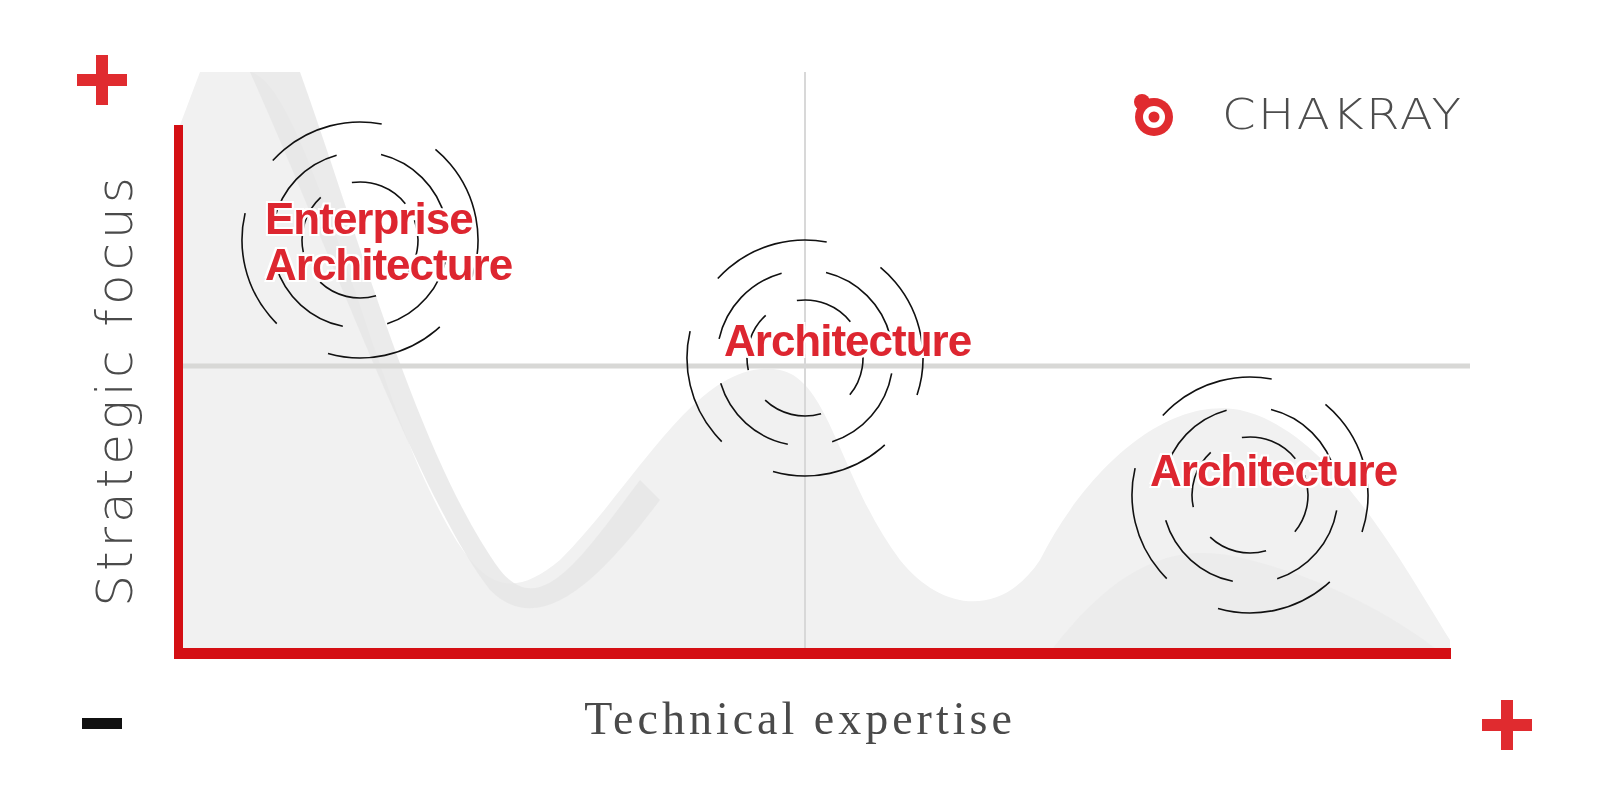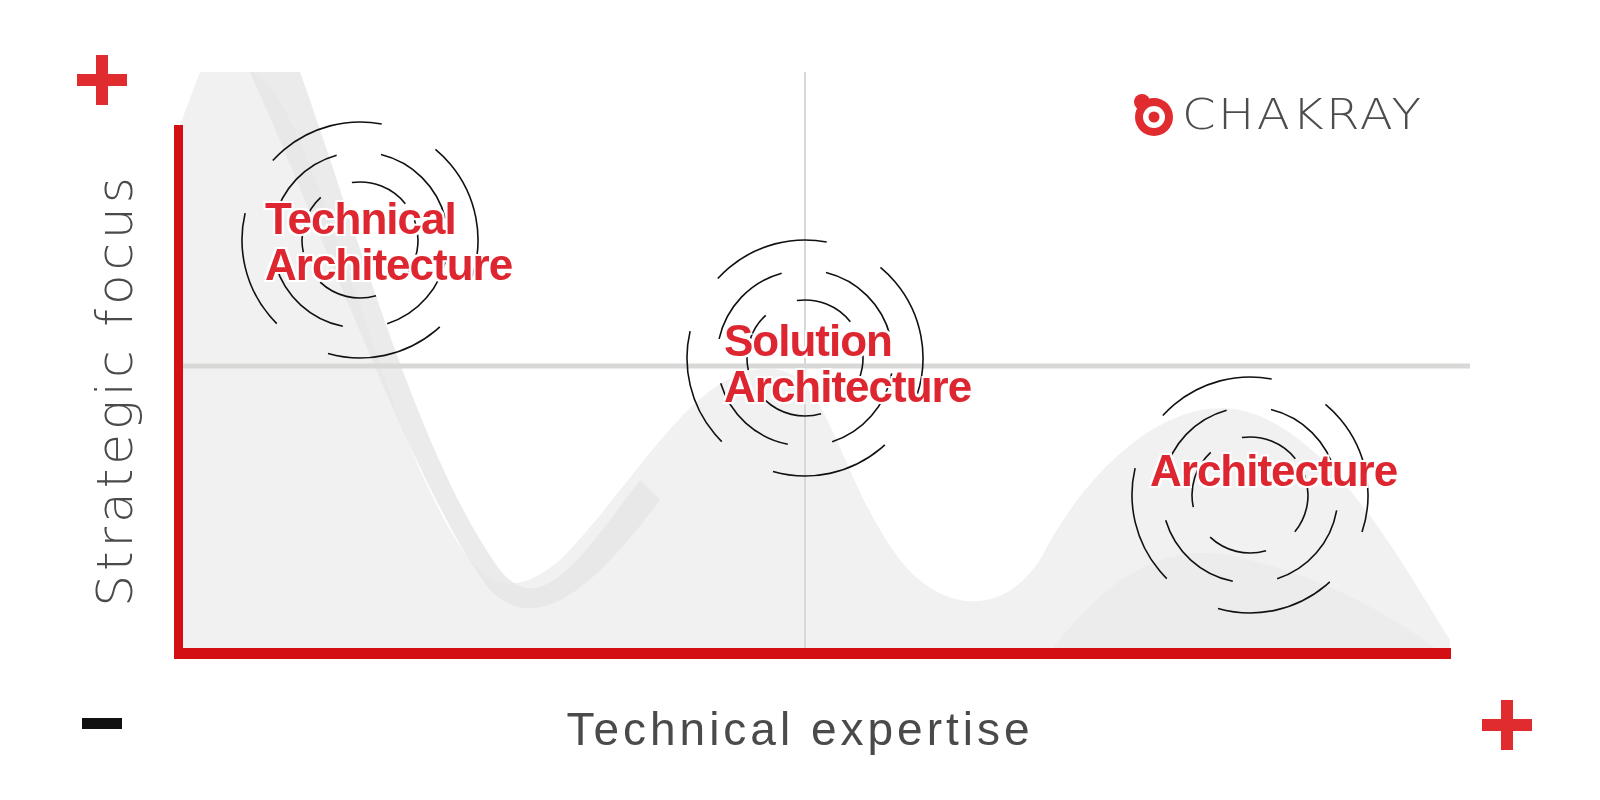--- a/index.html
+++ b/index.html
@@ -4,30 +4,30 @@
 <style>
   html, body { margin:0; padding:0; }
   body { width:1600px; height:800px; background:#ffffff; position:relative; overflow:hidden;
          font-family:"Liberation Sans", sans-serif; }
   .bg-svg { position:absolute; left:0; top:0; width:1600px; height:800px; }
   .y-label { position:absolute; left:-135px; top:360px; width:500px; text-align:center;
              transform:rotate(-90deg); font-size:50px; color:#4a4a4a; letter-spacing:4px;
              font-family:"DejaVu Sans", sans-serif; font-weight:300; line-height:60px; }
   .x-label { position:absolute; left:480px; top:692px; width:640px; text-align:center;
              font-size:46px; color:#4a4a4a; letter-spacing:4px;
-             font-family:Liberation Sans, sans-serif; font-weight:300;margin-top:10px; }
+             font-family:Liberation Serif, serif; font-weight:300; }
   .plus { position:absolute; width:50px; height:50px; }
   .plus::before, .plus::after { content:""; position:absolute; background:#e02b2f; }
   .plus::before { left:19px; top:0; width:12px; height:50px; }
   .plus::after { left:0; top:19px; width:50px; height:12px; }
   .minus { position:absolute; width:40px; height:11px; background:#111; }
   .node-label { position:absolute; font-weight:bold; font-size:44px; line-height:46px;
                 color:#dd2630; letter-spacing:-1px;
                 text-shadow: 0 0 3px #fff, 0 0 3px #fff, 2px 2px 0 #fff, -2px -2px 0 #fff, 2px -2px 0 #fff, -2px 2px 0 #fff; }
-  .logo { position:absolute; left:1130px; top:90px; display:flex; align-items:center; }
+  .logo { position:absolute; left:1130px; top:90px; display:flex; align-items:center;gap:40px; }
   .logo-text { font-family:"DejaVu Sans", sans-serif; font-size:42px; color:#4d4d4d;
                letter-spacing:2px; font-weight:300; margin-left:6px; transform:scaleX(1.15); transform-origin:left; }
 </style>
 </head>
 <body>
 
 <svg class="bg-svg" viewBox="0 0 1600 800">
 
   <path d="M180 125 L180 652 L1450 652 L1450 640 C1400 560 1330 430 1240 410 C1160 395 1080 480 1040 560 C1000 620 940 610 900 560 C840 480 830 380 780 370 C700 355 640 480 560 560 C500 610 470 580 420 470 C360 330 300 80 250 72 L200 72 Z" fill="#f1f1f1"></path>
   <path d="M205 72 L300 72 C360 240 420 460 500 570 C540 620 580 560 640 480 L660 500 C600 580 540 640 490 590 C420 500 330 250 250 72 Z" fill="#e6e6e6" opacity="0.8"></path>
@@ -59,25 +59,24 @@
 </svg>
 
 <div class="plus" style="left:77px;top:55px;"></div>
 <div class="minus" style="left:82px;top:718px;"></div>
 <div class="plus" style="left:1482px;top:700px;"></div>
 
 <div class="y-label">Strategic focus</div>
 <div class="x-label">Technical expertise</div>
 
 <div class="node-label" style="left:265px;top:196px;">
-  <div>Technical</div>
+  <div>Enterprise</div>
   <div>Architecture</div>
 </div>
 <div class="node-label" style="left:724px;top:318px;">
-  <div>Solution</div>
   <div>Architecture</div>
 </div>
 <div class="node-label" style="left:1150px;top:448px;">
   <div>Architecture</div>
 </div>
 
 <div class="logo">
   <svg width="46" height="46" viewBox="0 0 46 46">
     <circle cx="24" cy="25" r="19" fill="#e02b2f"></circle>
     <circle cx="12" cy="10" r="8" fill="#e02b2f"></circle>

